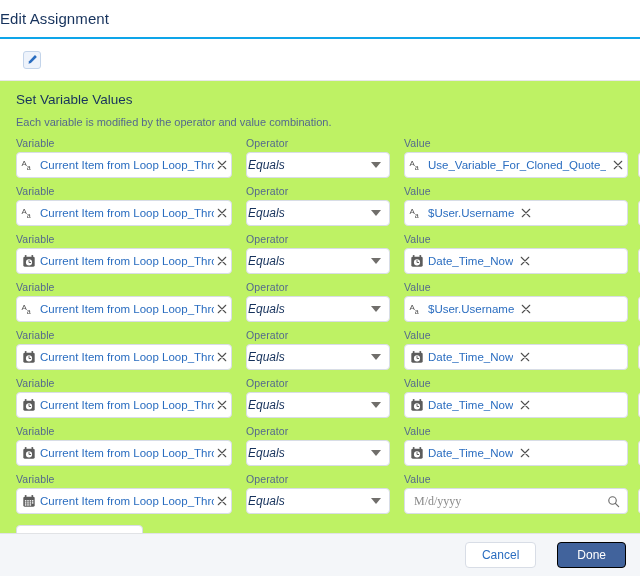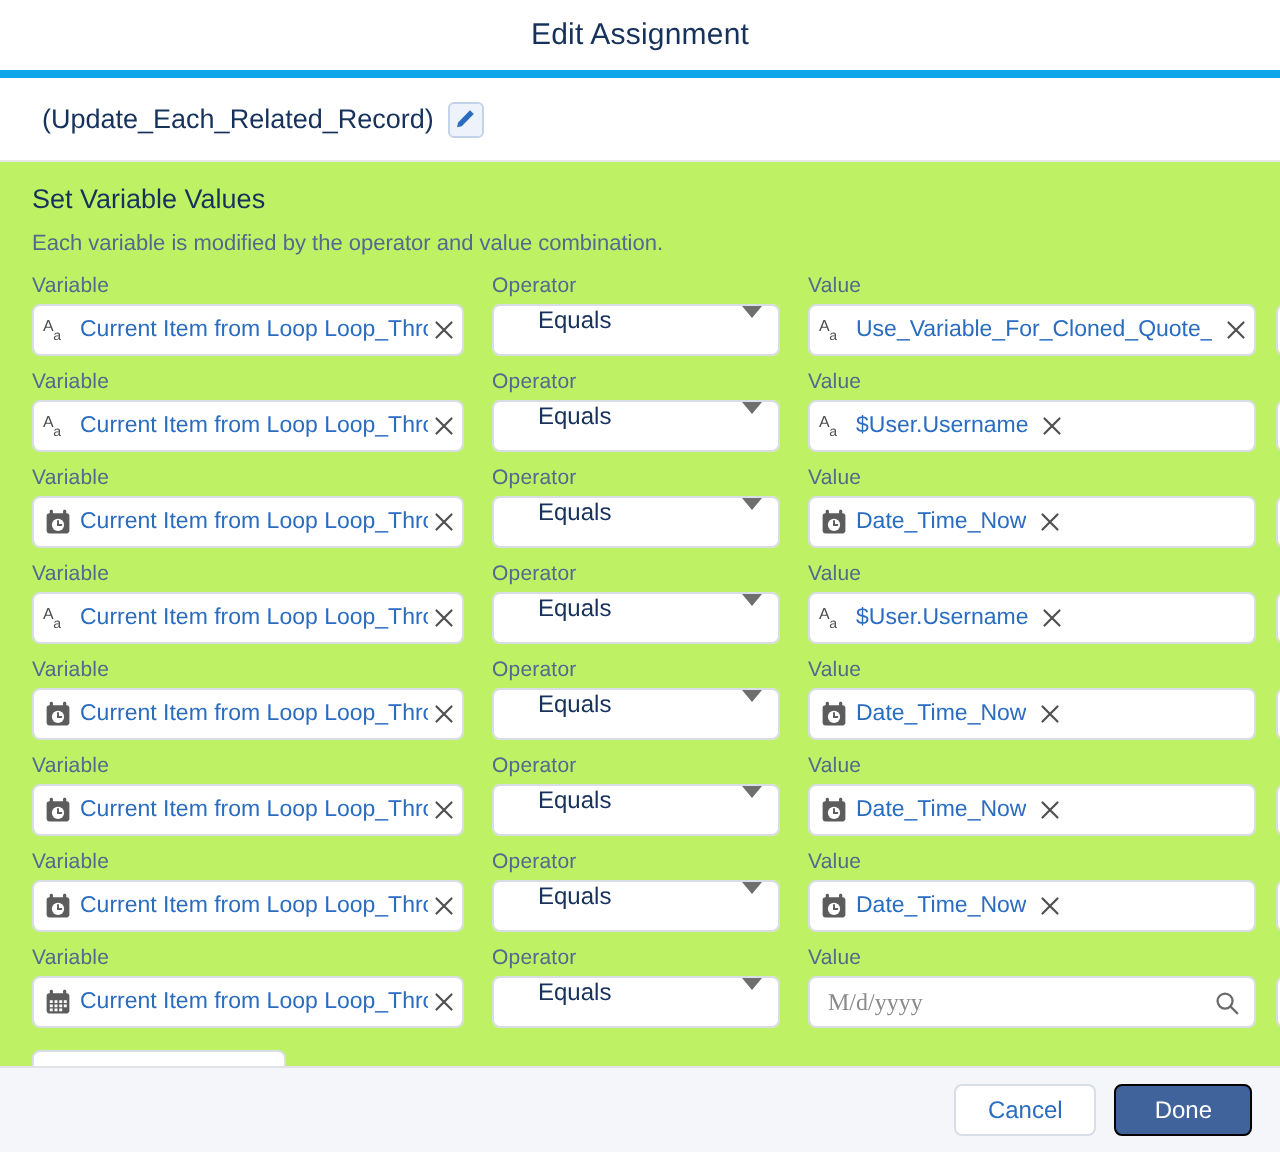--- a/index.html
+++ b/index.html
@@ -15,22 +15,22 @@
     width: 640px; height: 576px;
     display: flex; flex-direction: column;
     background: #ffffff;
     position: relative;
   }
 
   
   .titlebar {
     height: 39px;
     flex: 0 0 39px;
-    display: flex; align-items: center; justify-content: center;
-    border-bottom: 4px solid #0ea5e9;
+    display: flex; align-items: center; 
+    border-bottom: 2px solid #0ea5e9;
     background: #ffffff;
   }
   .titlebar-text {
     font-size: 15px;
     color: #16325c;
     font-weight: 400;
     letter-spacing: 0.1px;
   }
 
   
@@ -150,24 +150,25 @@
   
   .pillbox.spread .pill { flex: 1 1 auto; min-width: 0; }
   .pillbox.spread .pill-x { margin-left: auto; }
 
   
   .selectbox {
     height: 26px;
     border: 1px solid #d8dde6;
     border-radius: 4px;
     background: #ffffff;
-    display: flex; align-items: flex-start;
-    padding: 0 8px 0 22px;
+    display: flex; align-items: center;
+    padding: 0 8px 0 1px;
     cursor: pointer;
     position: relative;
+    font-style: italic;
   }
   .selectbox .sel-text {
     font-size: 12px;
     color: #16325c;
     flex: 1 1 auto;
     white-space: nowrap;
     overflow: hidden;
   }
   .caret {
     width: 0; height: 0;
@@ -224,21 +225,21 @@
   .addbtn .addtxt { font-size: 12px; color: #2a6dc0; }
 
   
   .footer {
     flex: 0 0 43px;
     height: 43px;
     background: #f4f6f9;
     border-top: 1px solid #e1e3e6;
     display: flex; align-items: center; justify-content: flex-end;
     padding: 0 14px;
-    gap: 9px;
+    gap: 21px;
   }
   .btn {
     height: 26px;
     border-radius: 4px;
     font-size: 12px;
     display: inline-flex; align-items: center; justify-content: center;
     cursor: pointer;
     padding: 0 16px;
   }
   .btn-neutral {
@@ -256,21 +257,20 @@
 </head>
 <body>
 
 <div class="modal">
 
   <div class="titlebar">
     <div class="titlebar-text">Edit Assignment</div>
   </div>
 
   <div class="elhdr">
-    <span class="elhdr-api">(Update_Each_Related_Record)</span>
     <span class="pencil-btn">
       <svg width="11" height="11" viewBox="0 0 16 16" aria-hidden="true">
         <path d="M11.6 1.6 L14.4 4.4 L5.6 13.2 L2.2 14.0 L3.0 10.6 Z" fill="#2a6dc0"></path>
       </svg>
     </span>
   </div>
 
   <div class="body">
     <div class="section-title">Set Variable Values</div>
     <div class="section-sub">Each variable is modified by the operator and value combination.</div>

